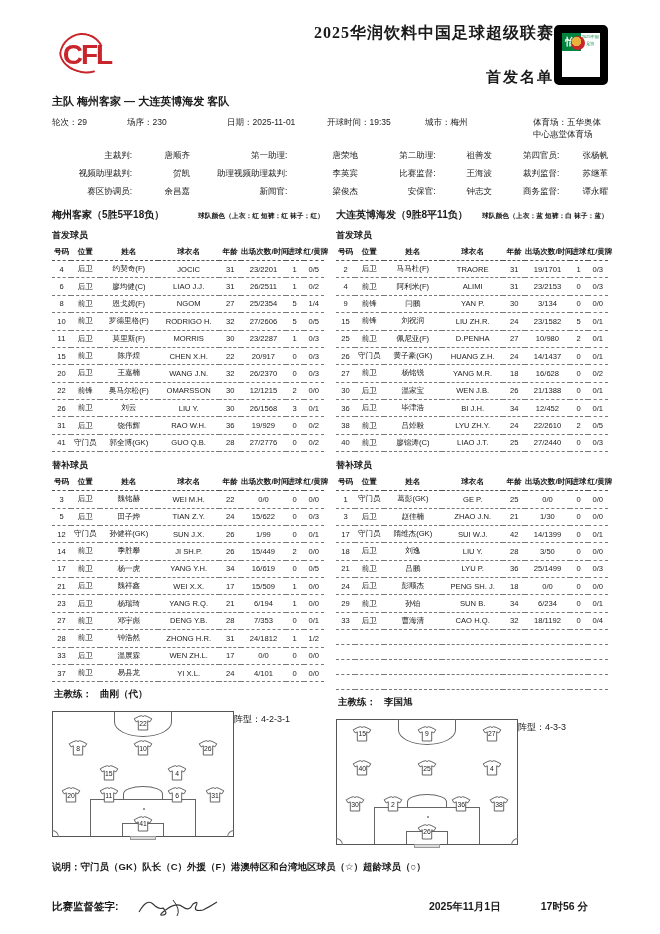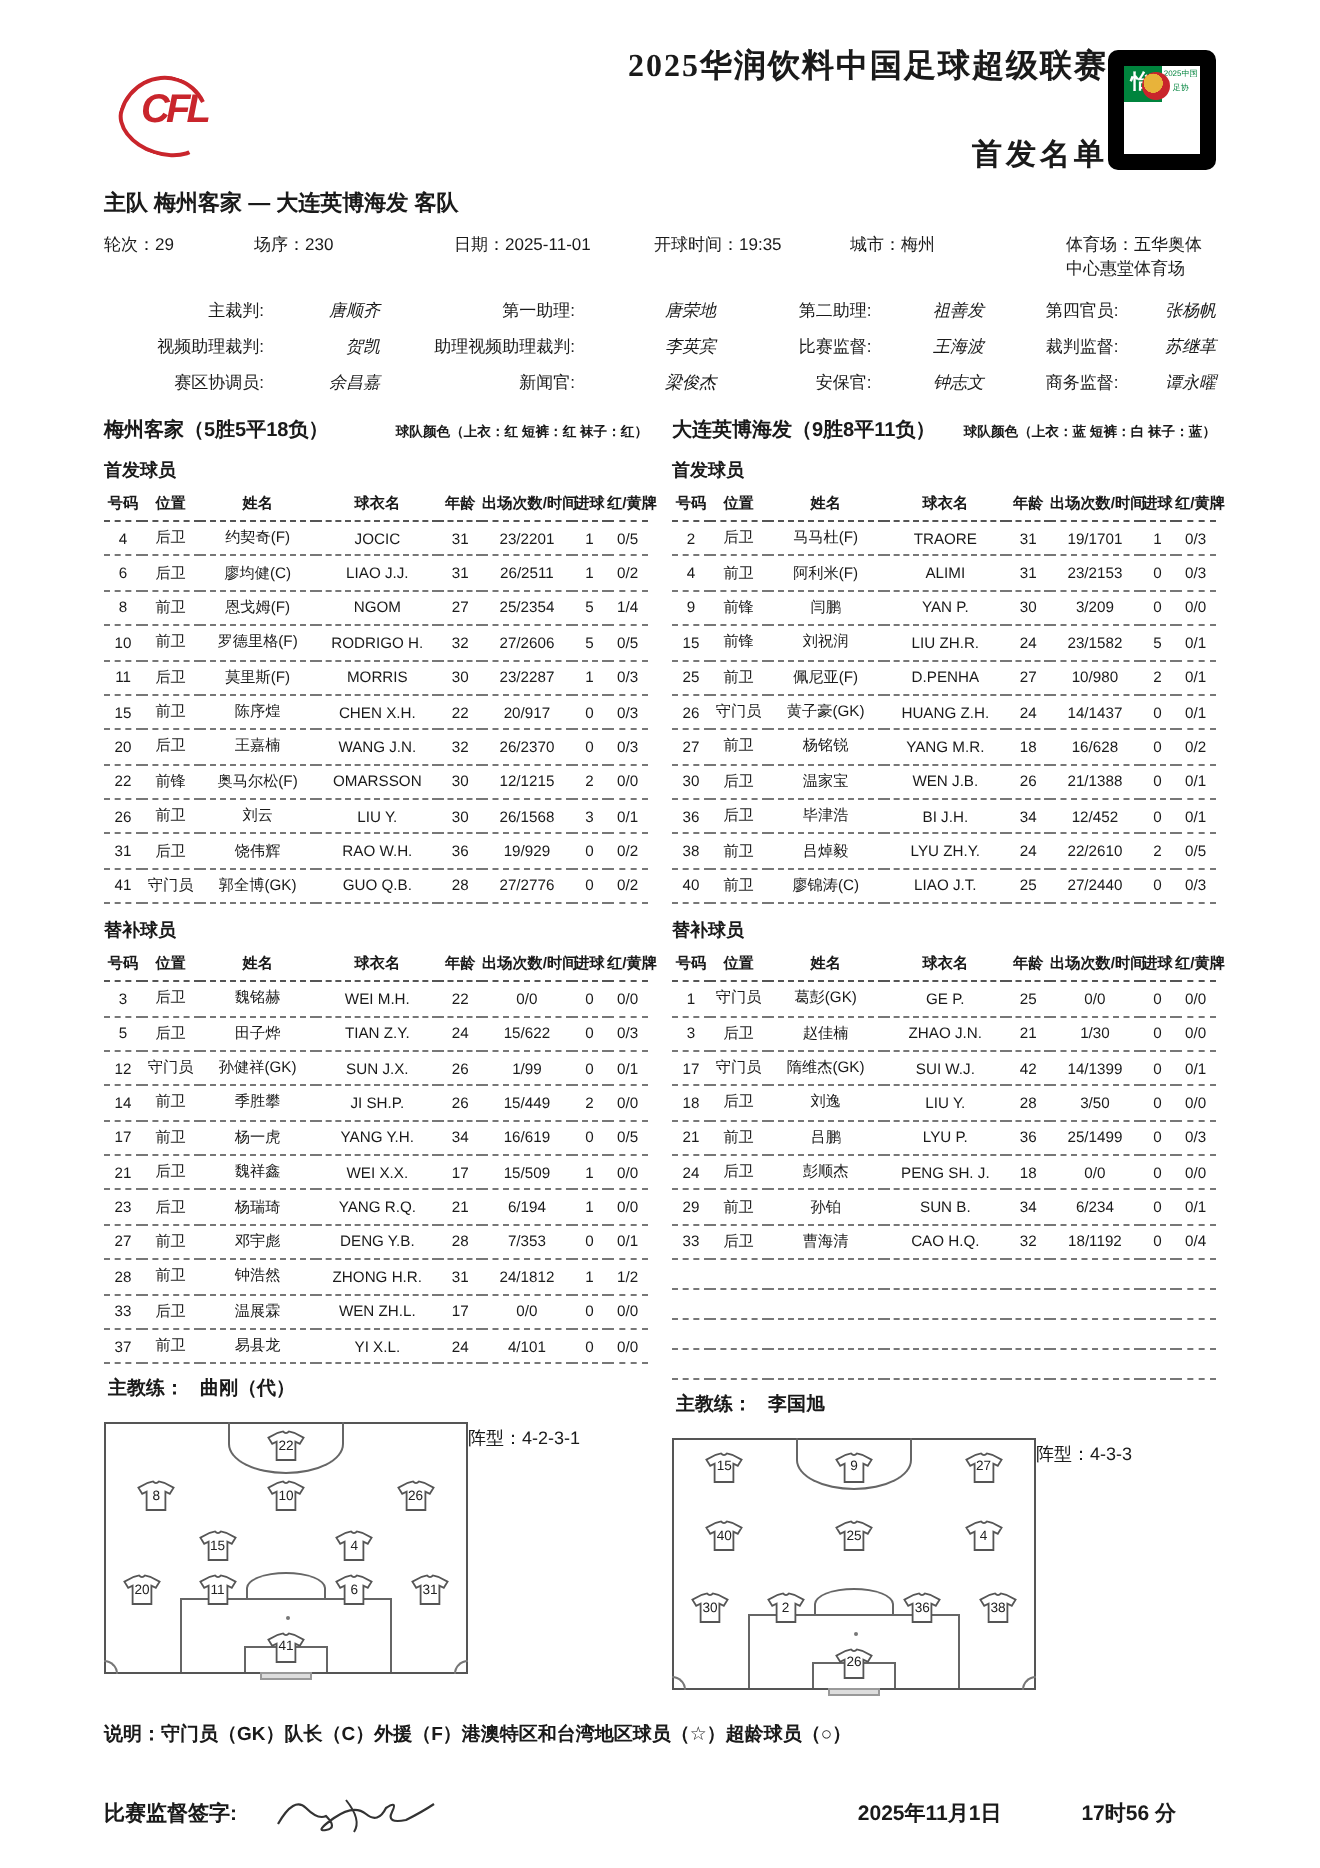--- a/index.html
+++ b/index.html
@@ -1,21 +1,21 @@
 <!DOCTYPE html>
 <html><head>
 <meta charset="utf-8">
 <style>
   * { margin:0; padding:0; box-sizing:border-box; }
   body { background:#888; font-family:"Liberation Sans","DejaVu Sans",sans-serif; color:#1a1a1a; }
   .page { width:660px; height:934px; background:#fff; margin:0 auto; position:relative; padding:22px 52px 0 52px; overflow:hidden; }
 
   
   .hdr { display:flex; align-items:center; justify-content:space-between; height:66px; }
-  .cfl-logo { width:70px; text-align:center; color:#c9252c; font-weight:bold; font-style:italic; font-size:20px; letter-spacing:-2px; position:relative; }
+  .cfl-logo { width:70px; text-align:center; color:#c9252c; font-weight:bold; font-size:28px; letter-spacing:-2px; position:relative; }
   .cfl-logo:before { content:""; position:absolute; left:8px; top:-6px; width:42px; height:36px; border:2.5px solid #c9252c; border-radius:50% 50% 50% 50%/60% 60% 40% 40%; border-right-color:transparent; transform:rotate(18deg); }
   .titles { flex:1; text-align:right;font-family:Liberation Serif, serif; }
   .t1 { font-size:16px; font-weight:bold; letter-spacing:1px; }
   .t2 { font-size:15px; font-weight:bold; margin-top:24px; letter-spacing:2px; }
   .yibao { width:54px; height:60px; border:8px solid #000000; border-radius:5px; overflow:hidden; background:#fff; display:flex; flex-direction:row; }
   .yb-top { flex:1; position:relative; background:#fff; }
   .yb-dot { position:absolute; left:9px; top:3px; width:14px; height:14px; border-radius:50%; background:radial-gradient(circle at 40% 40%, #e8b33a 0 40%, #c9252c 41% 100%); }
   .yb-flame { position:absolute; right:5px; top:2px; width:16px; height:8px; background:#f5a623; border-radius:0 8px 0 8px; transform:rotate(-12deg); }
   .yb-csl { position:absolute; right:7px; top:11px; font-size:5px; color:#00843d; }
   .yb-band { height:18px; background:#00843d; color:#fff; font-size:10px; font-weight:bold; text-align:center; line-height:18px; letter-spacing:2px; }
@@ -23,21 +23,21 @@
 
   
   .teams-line { font-size:11px; font-weight:bold; margin-top:6px; }
   .info-row { display:flex; font-size:8.5px; margin-top:8px; }
   .info-row span { margin-right:0; }
   .info-row .i0{width:75px;} .info-row .i1{width:100px;} .info-row .i2{width:100px;} .info-row .i3{width:98px;} .info-row .i4{width:108px;} .info-row .i5{flex:1;}
 
   .officials { display:grid; grid-template-columns:138px 168px 134px 116px; font-size:8.5px; margin-top:9px; row-gap:6px; }
   .off-cell { display:flex;text-align:right; }
   .off-cell .lbl { width:58%; }
-  .off-cell .nm { width:42%;font-style:italic; }
+  .off-cell .nm { width:42%; }
   .cols { display:flex; gap:12px; }
   .tcol { width:272px; }
   .team-head { display:flex; align-items:baseline; margin-top:10px; }
   .team-name { font-size:10px; font-weight:bold; white-space:nowrap; }
   .team-colors { font-size:6.8px; font-weight:bold; margin-left:auto; white-space:nowrap; }
   .sec-label { font-size:9px; font-weight:bold; margin:7px 0 3px 0; }
 
   table { width:100%; border-collapse:collapse; table-layout:fixed; }
   th { font-size:7.6px; font-weight:bold; padding:2px 0 3px 0; border-bottom:1px dashed #555; white-space:nowrap;margin-left:48px; }
   td { font-size:7.6px; text-align:center; padding:3.2px 0; border-bottom:1px dashed #777; white-space:nowrap; overflow:hidden; height:15px; }
@@ -569,21 +569,21 @@
               <td>23/2153</td>
               <td>0</td>
               <td>0/3</td>
             </tr>
             <tr>
               <td>9</td>
               <td>前锋</td>
               <td>闫鹏</td>
               <td>YAN P.</td>
               <td>30</td>
-              <td>3/209</td>
+              <td>3/134</td>
               <td>0</td>
               <td>0/0</td>
             </tr>
             <tr>
               <td>15</td>
               <td>前锋</td>
               <td>刘祝润</td>
               <td>LIU ZH.R.</td>
               <td>24</td>
               <td>23/1582</td>

